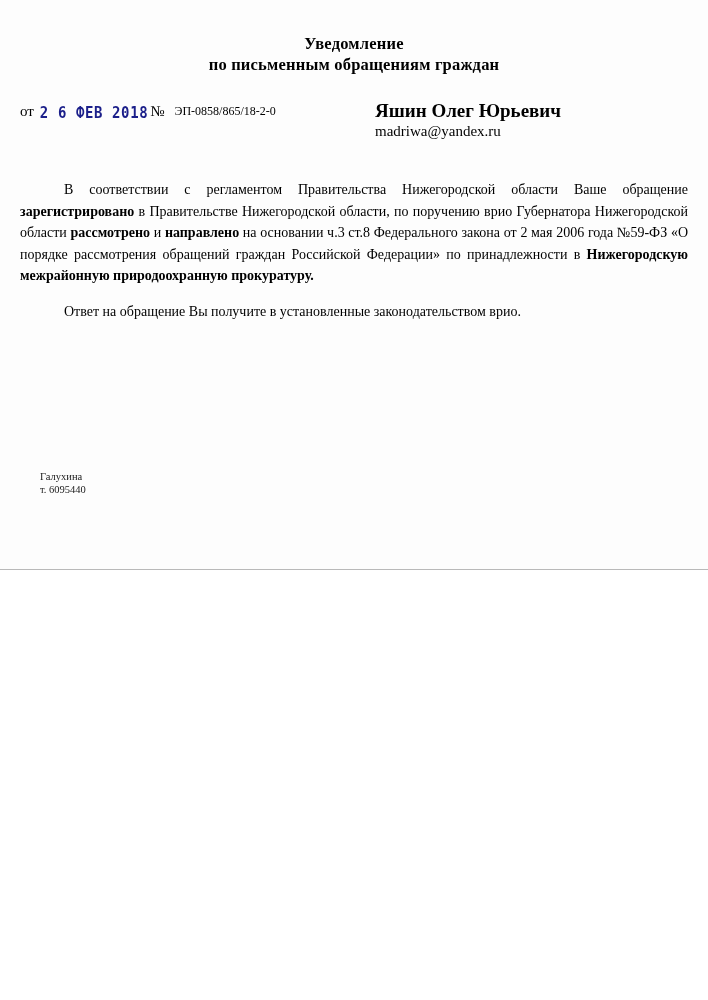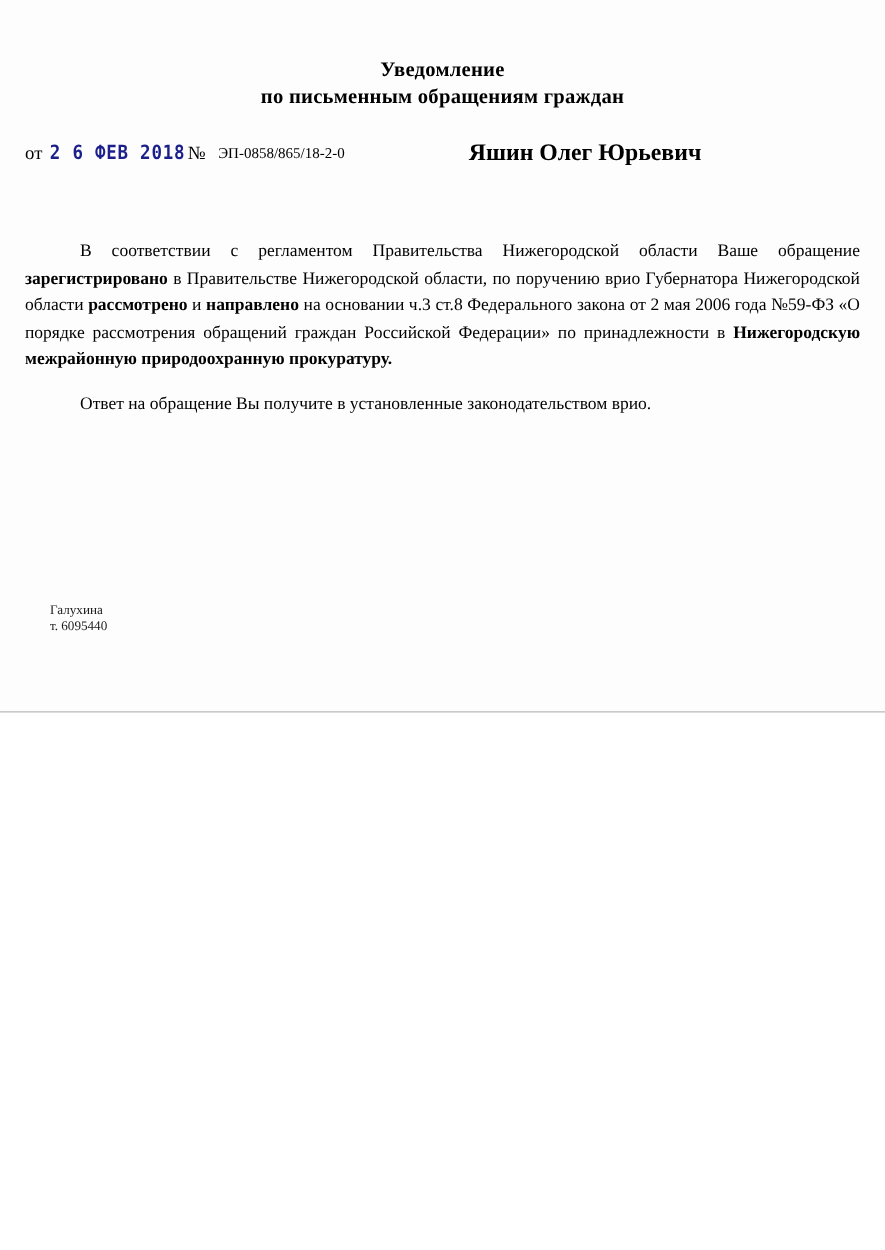--- a/index.html
+++ b/index.html
@@ -33,21 +33,21 @@
     width: 708px;
     height: 570px;
     background: #fdfdfd;
     border-bottom: 1px solid #b9b9b9;
     box-sizing: border-box;
   }
 
   .doc-body {
     position: absolute;
     left: 20px;
-    top: 12px;
+    top: 0;
     width: 668px;
     height: 100%;
   }
 
   
   .title {
     margin-top: 33px;
     text-align: center;
     font-weight: bold;
     font-size: 16.5px;
@@ -62,21 +62,21 @@
   .head-row {
     position: relative;
     margin-top: 28px;
     height: 44px;
   }
   .head-left {
     position: absolute;
     left: 0;
     top: 0;
     display: flex;
-    align-items: flex-start;
+    align-items: center;
     font-size: 15px;
     white-space: nowrap;
   }
   .lbl-ot {
     margin-right: 6px;
   }
   .stamp-date {
     font-family: "DejaVu Sans Mono", monospace;
     font-size: 14px;
     font-weight: bold;
@@ -192,20 +192,21 @@
 
       <div class="head-row">
         <div class="head-left">
           <span class="lbl-ot">от</span>
           <span class="stamp-date">2 6 ФЕВ 2018</span>
           <span class="lbl-no">№</span>
           <span class="doc-number">ЭП-0858/865/18-2-0</span>
         </div>
         <div class="head-right">
           <div class="addressee-name">Яшин Олег Юрьевич</div>
+          <div class="addressee-email">madriwa@yandex.ru</div>
         </div>
       </div>
 
       <p class="para para-1"><span>В соответствии с регламентом Правительства Нижегородской области Ваше обращение </span><b class="strong">зарегистрировано</b><span> в Правительстве Нижегородской области, по поручению врио Губернатора Нижегородской области </span><b class="strong">рассмотрено</b><span> и </span><b class="strong">направлено</b><span> на основании ч.3 ст.8 Федерального закона от 2 мая 2006 года №59-ФЗ «О порядке рассмотрения обращений граждан Российской Федерации» по принадлежности в </span><b class="strong">Нижегородскую межрайонную природоохранную прокуратуру.</b></p>
 
       <p class="para para-2">Ответ на обращение Вы получите в установленные законодательством врио.</p>
 
 
       <div class="executor">
         <div>Галухина</div>

